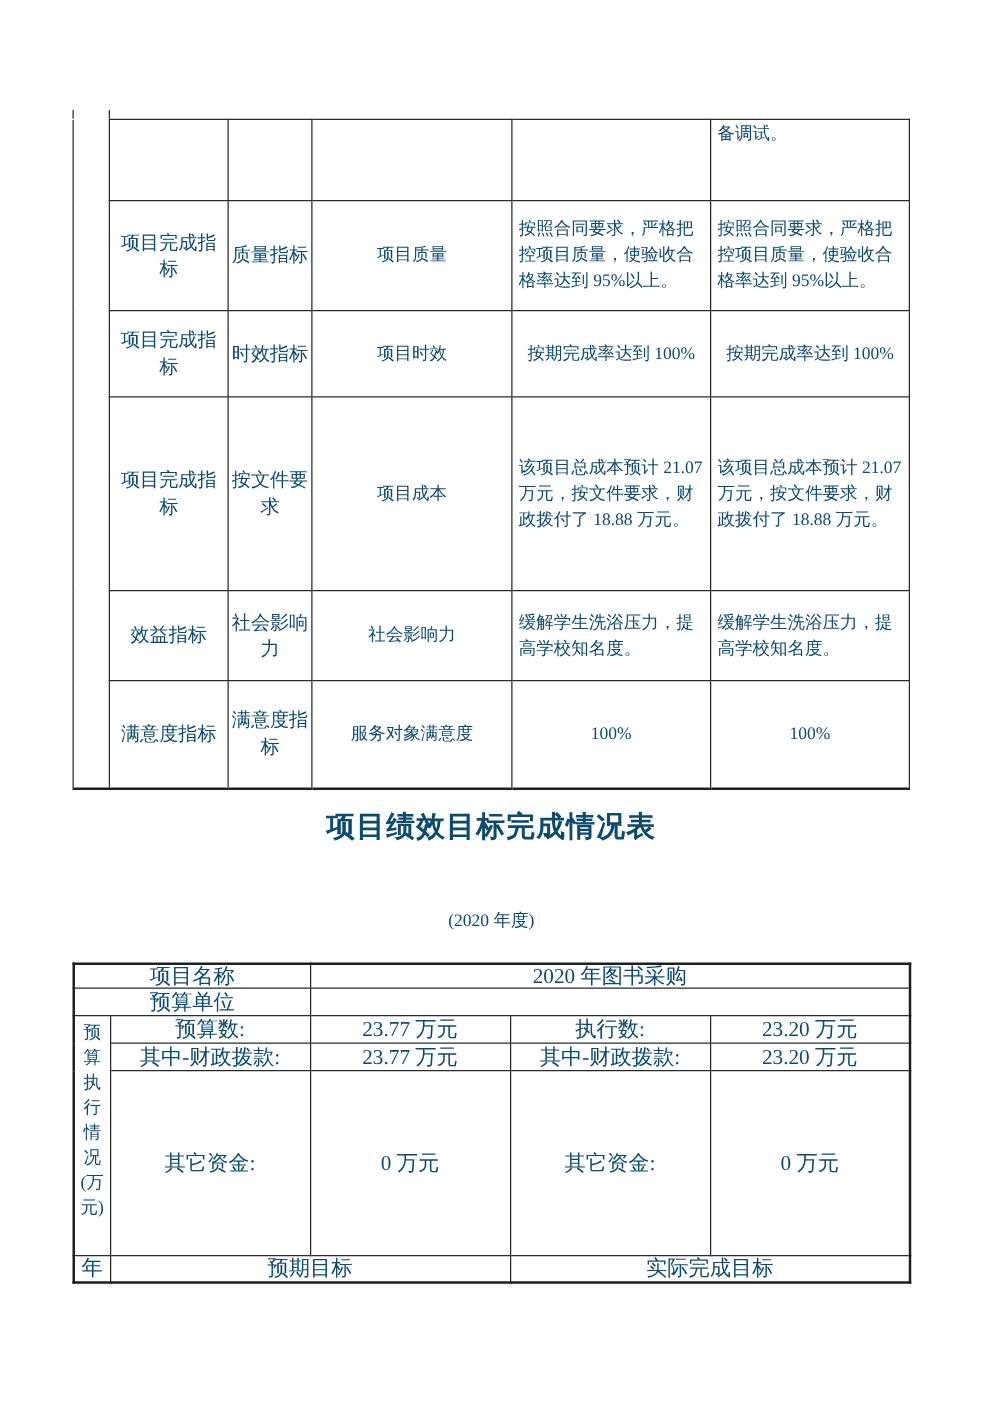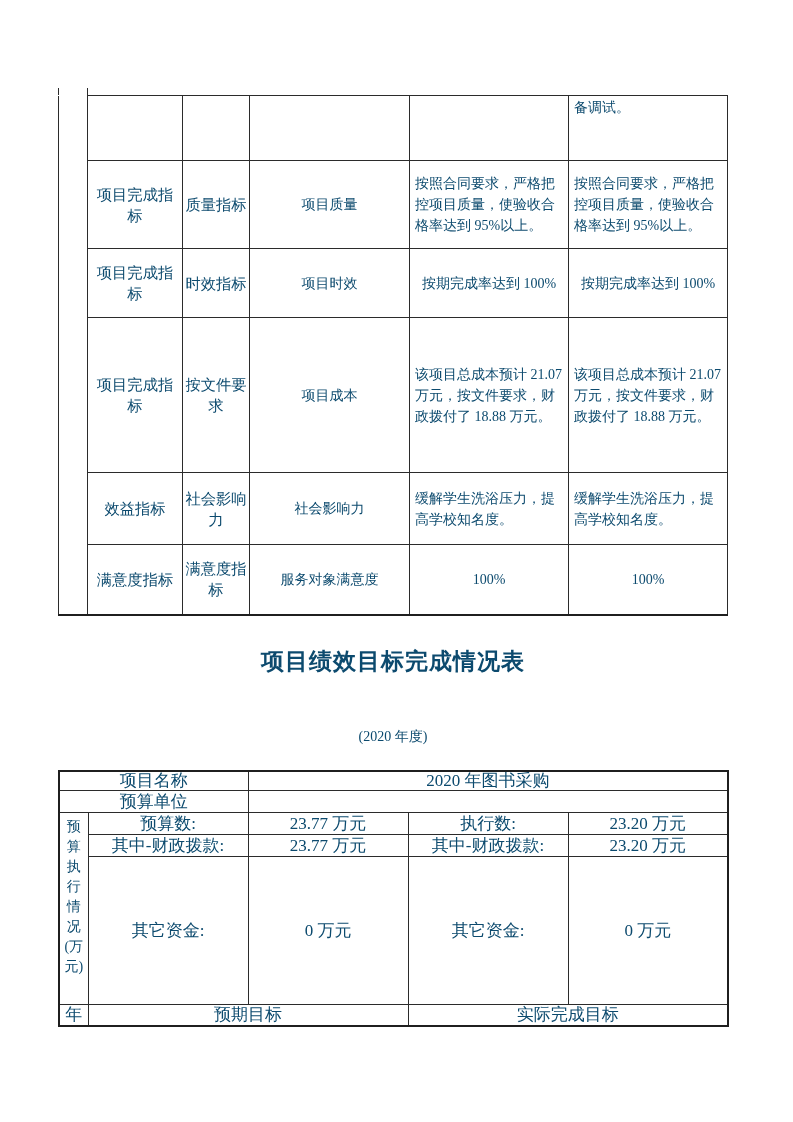--- a/index.html
+++ b/index.html
@@ -132,21 +132,21 @@
         <td class="longtxt">该项目总成本预计 21.07 万元，按文件要求，财政拨付了 18.88 万元。</td>
         <td class="longtxt">该项目总成本预计 21.07 万元，按文件要求，财政拨付了 18.88 万元。</td>
       </tr>
       <tr style="height:72px">
         <td class="lbl">效益指标</td>
         <td class="lbl">社会影响力</td>
         <td>社会影响力</td>
         <td class="longtxt">缓解学生洗浴压力，提高学校知名度。</td>
         <td class="longtxt">缓解学生洗浴压力，提高学校知名度。</td>
       </tr>
-      <tr style="height:70px" class="lastrow">
+      <tr style="height:86px" class="lastrow">
         <td class="lbl">满意度指标</td>
         <td class="lbl">满意度指标</td>
         <td>服务对象满意度</td>
         <td>100%</td>
         <td>100%</td>
       </tr>
     </tbody>
   </table>
 
   <div class="doc-title">项目绩效目标完成情况表</div>

